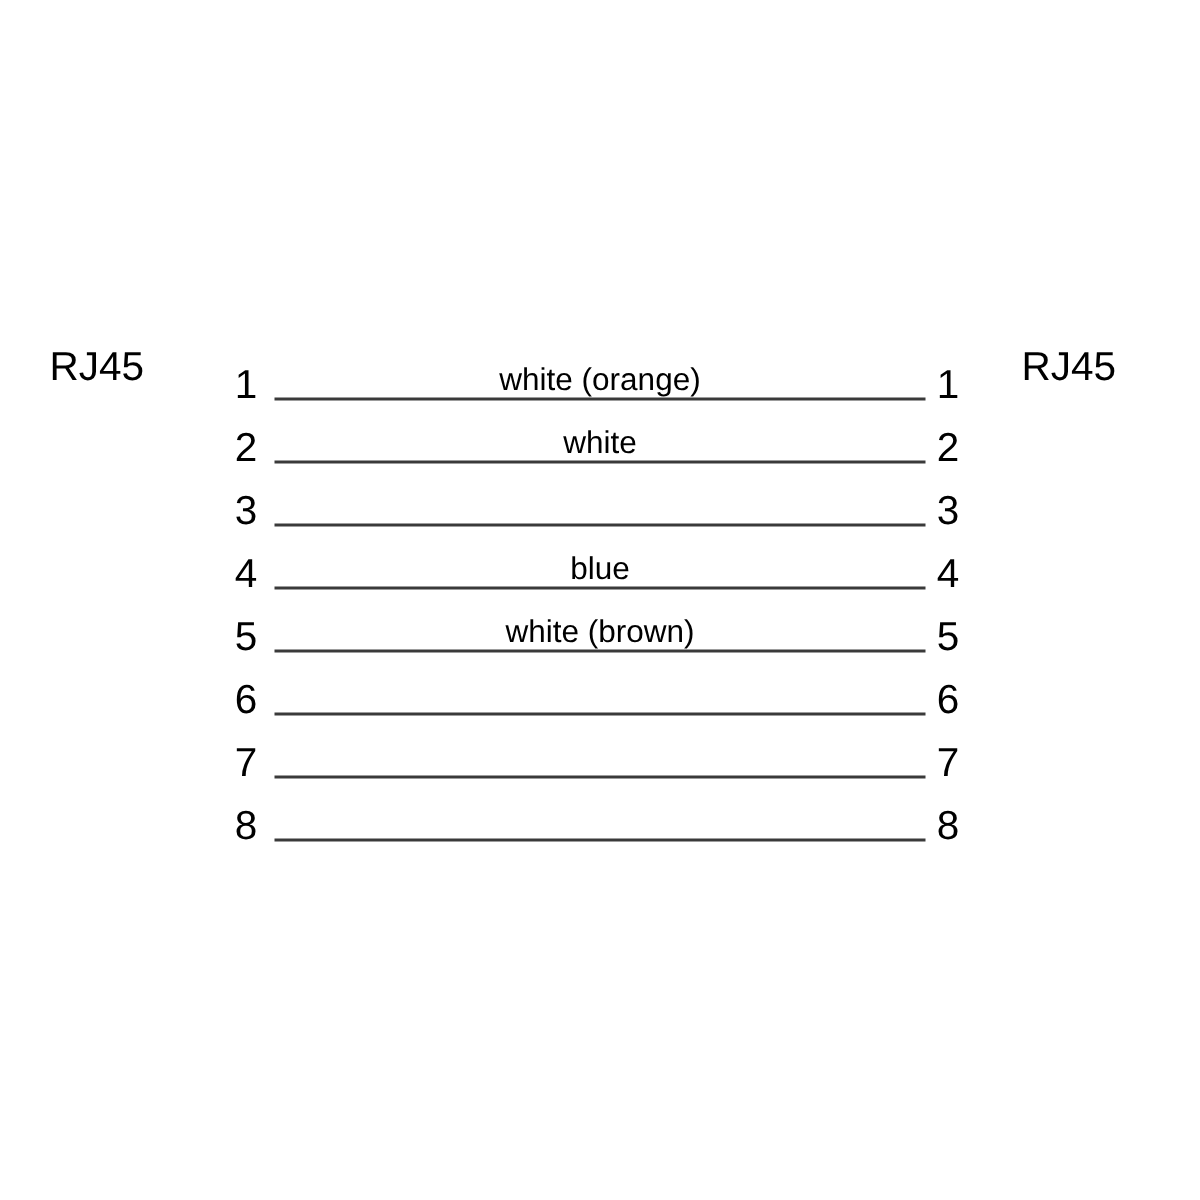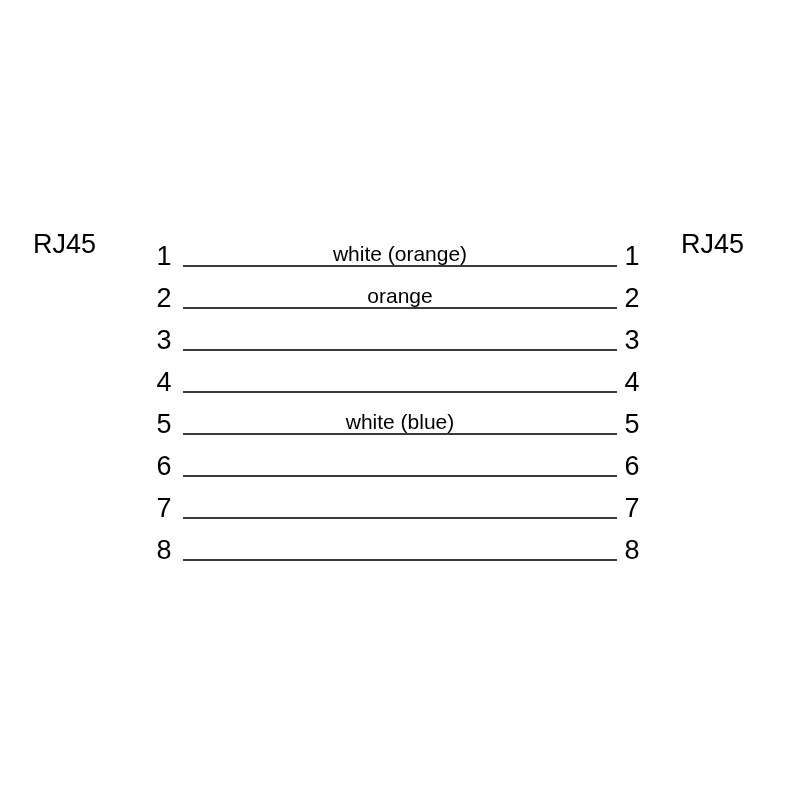--- a/index.html
+++ b/index.html
@@ -107,37 +107,38 @@
   <div class="wire-rows" id="wire-rows">
       <div class="wire-row" style="top: 228px;">
         <div class="pin-number pin-left">1</div>
         <div class="pin-number pin-right">1</div>
         <div class="wire-label">white (orange)</div>
         <div class="wire-line"></div>
       </div>
       <div class="wire-row" style="top: 270px;">
         <div class="pin-number pin-left">2</div>
         <div class="pin-number pin-right">2</div>
-        <div class="wire-label">orange</div>
+        <div class="wire-label">white</div>
         <div class="wire-line"></div>
       </div>
       <div class="wire-row" style="top: 312px;">
         <div class="pin-number pin-left">3</div>
         <div class="pin-number pin-right">3</div>
         <div class="wire-line"></div>
       </div>
       <div class="wire-row" style="top: 354px;">
         <div class="pin-number pin-left">4</div>
         <div class="pin-number pin-right">4</div>
+        <div class="wire-label">blue</div>
         <div class="wire-line"></div>
       </div>
       <div class="wire-row" style="top: 396px;">
         <div class="pin-number pin-left">5</div>
         <div class="pin-number pin-right">5</div>
-        <div class="wire-label">white (blue)</div>
+        <div class="wire-label">white (brown)</div>
         <div class="wire-line"></div>
       </div>
       <div class="wire-row" style="top: 438px;">
         <div class="pin-number pin-left">6</div>
         <div class="pin-number pin-right">6</div>
         <div class="wire-line"></div>
       </div>
       <div class="wire-row" style="top: 480px;">
         <div class="pin-number pin-left">7</div>
         <div class="pin-number pin-right">7</div>

